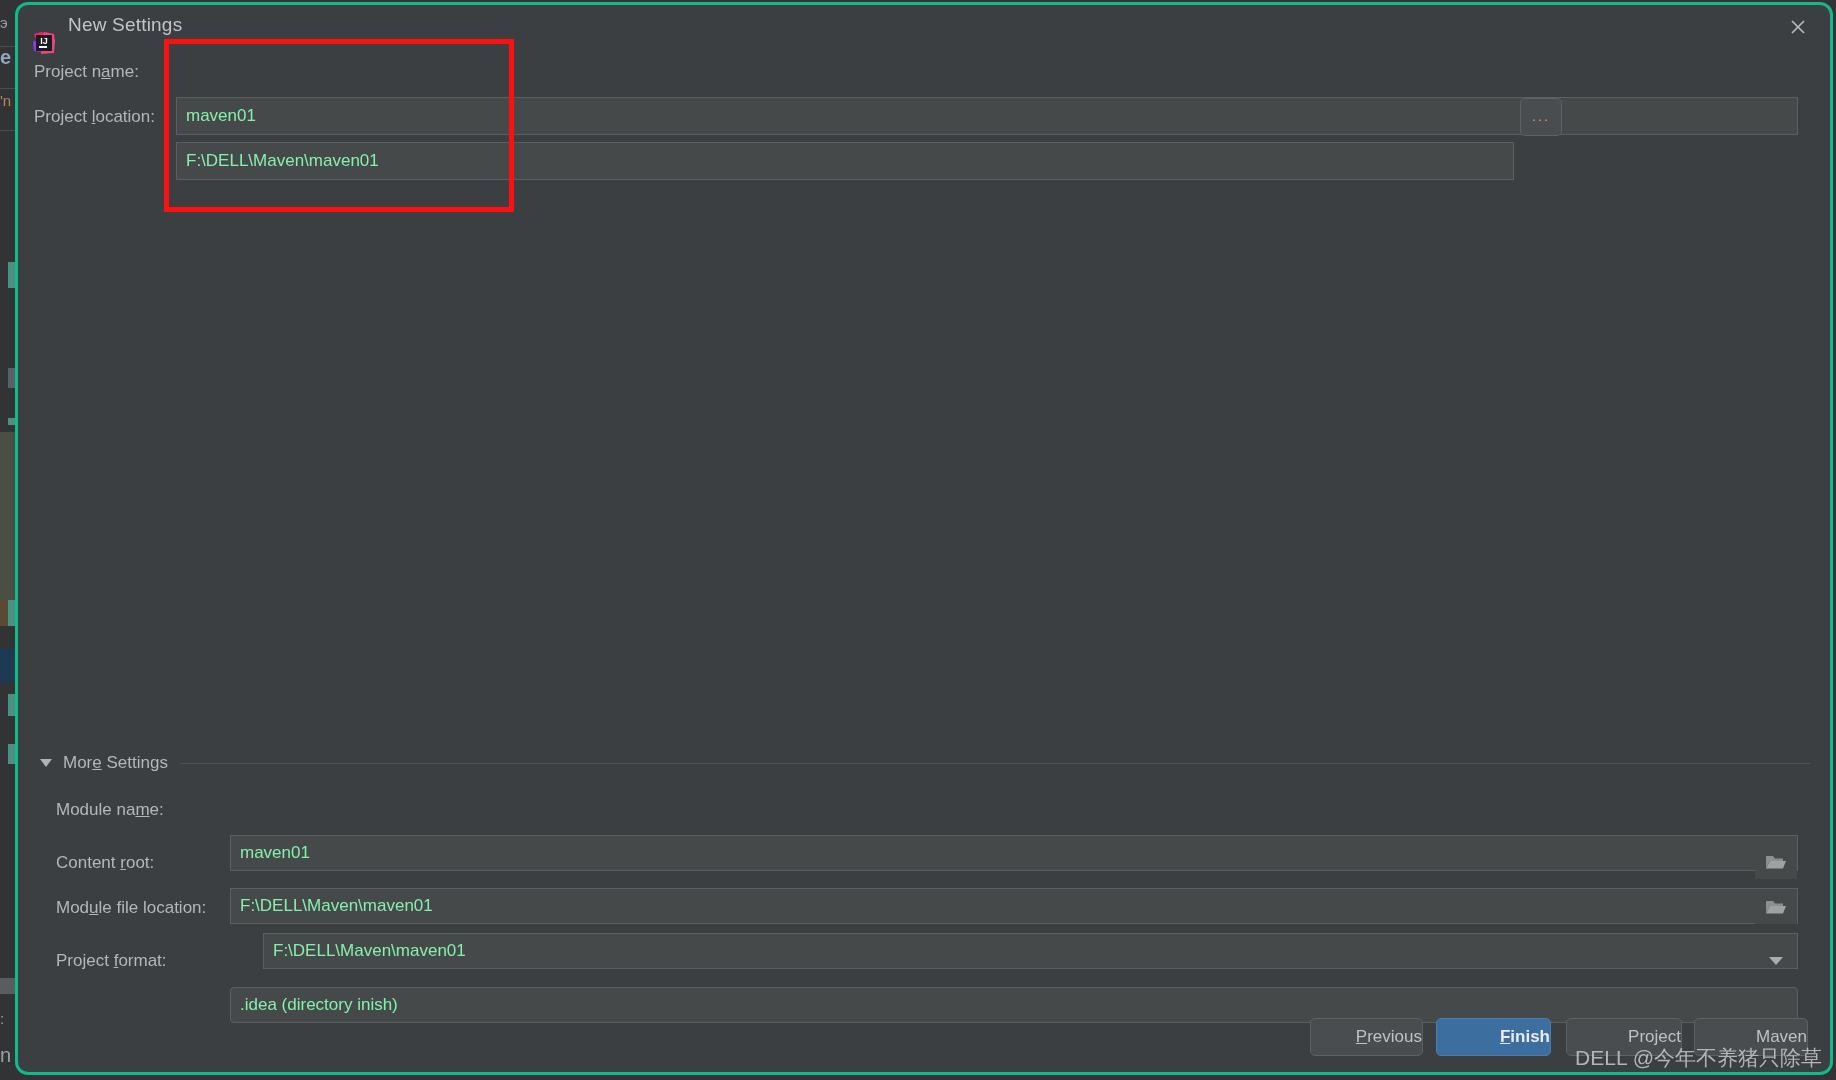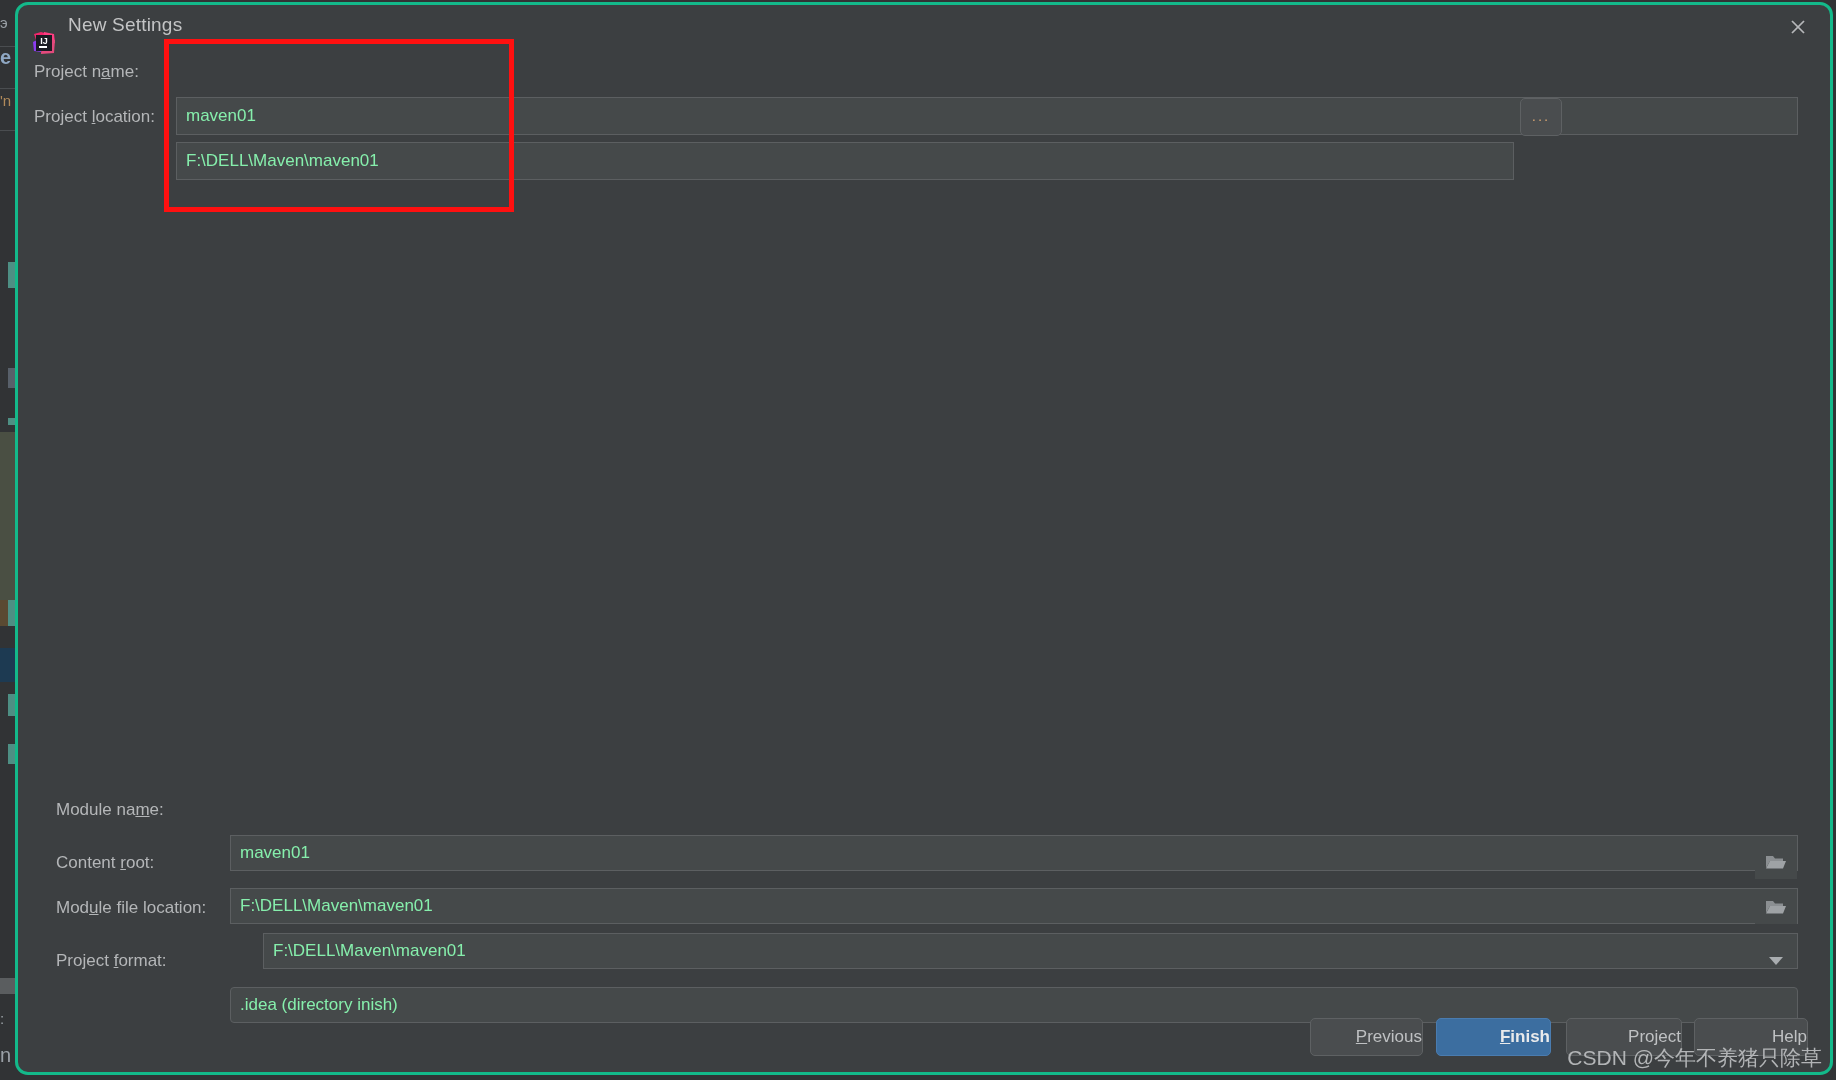--- a/index.html
+++ b/index.html
@@ -276,20 +276,25 @@
   <div class="lbl" style="left:16px; top:102px;">
     Project <u>l</u>ocation:
   </div>
   <div class="field" style="left:158px; top:93px; width:1338px; height:38px;">F:\DELL\Maven\maven01</div>
   <div class="icon-btn" style="left:1502px; top:93px; width:42px; height:38px;">
     <span class="dots">...</span>
   </div>
 
   <div id="annotation-rect"></div>
 
+  <div id="more-settings-header">
+    <div id="ms-triangle"></div>
+    <div id="ms-label">Mor<u>e</u> Settings</div>
+    <div id="ms-rule"></div>
+  </div>
 
   <div class="lbl" style="left:38px; top:795px;">
     Module na<u>m</u>e:
   </div>
   <div class="field" style="left:212px; top:786px; width:1568px; height:36px;">maven01</div>
 
   <div class="lbl" style="left:38px; top:848px;">
     Content <u>r</u>oot:
   </div>
   <div class="field" style="left:212px; top:839px; width:1568px; height:36px;">F:\DELL\Maven\maven01</div>
@@ -324,18 +329,18 @@
   <div class="btn" style="left:1292px; top:1013px; width:113px;">
     <span><u>P</u>revious</span>
   </div>
   <div class="btn primary" style="left:1418px; top:1013px; width:115px;">
     <span><u>F</u>inish</span>
   </div>
   <div class="btn" style="left:1548px; top:1013px; width:116px;">
     <span>Project</span>
   </div>
   <div class="btn" style="left:1676px; top:1013px; width:114px;">
-    <span>Help</span>
+    <span>Maven</span>
   </div>
 
 </div>
 
-<div id="watermark">CSDN @今年不养猪只除草</div>
+<div id="watermark">DELL @今年不养猪只除草</div>
 
 </body></html>

